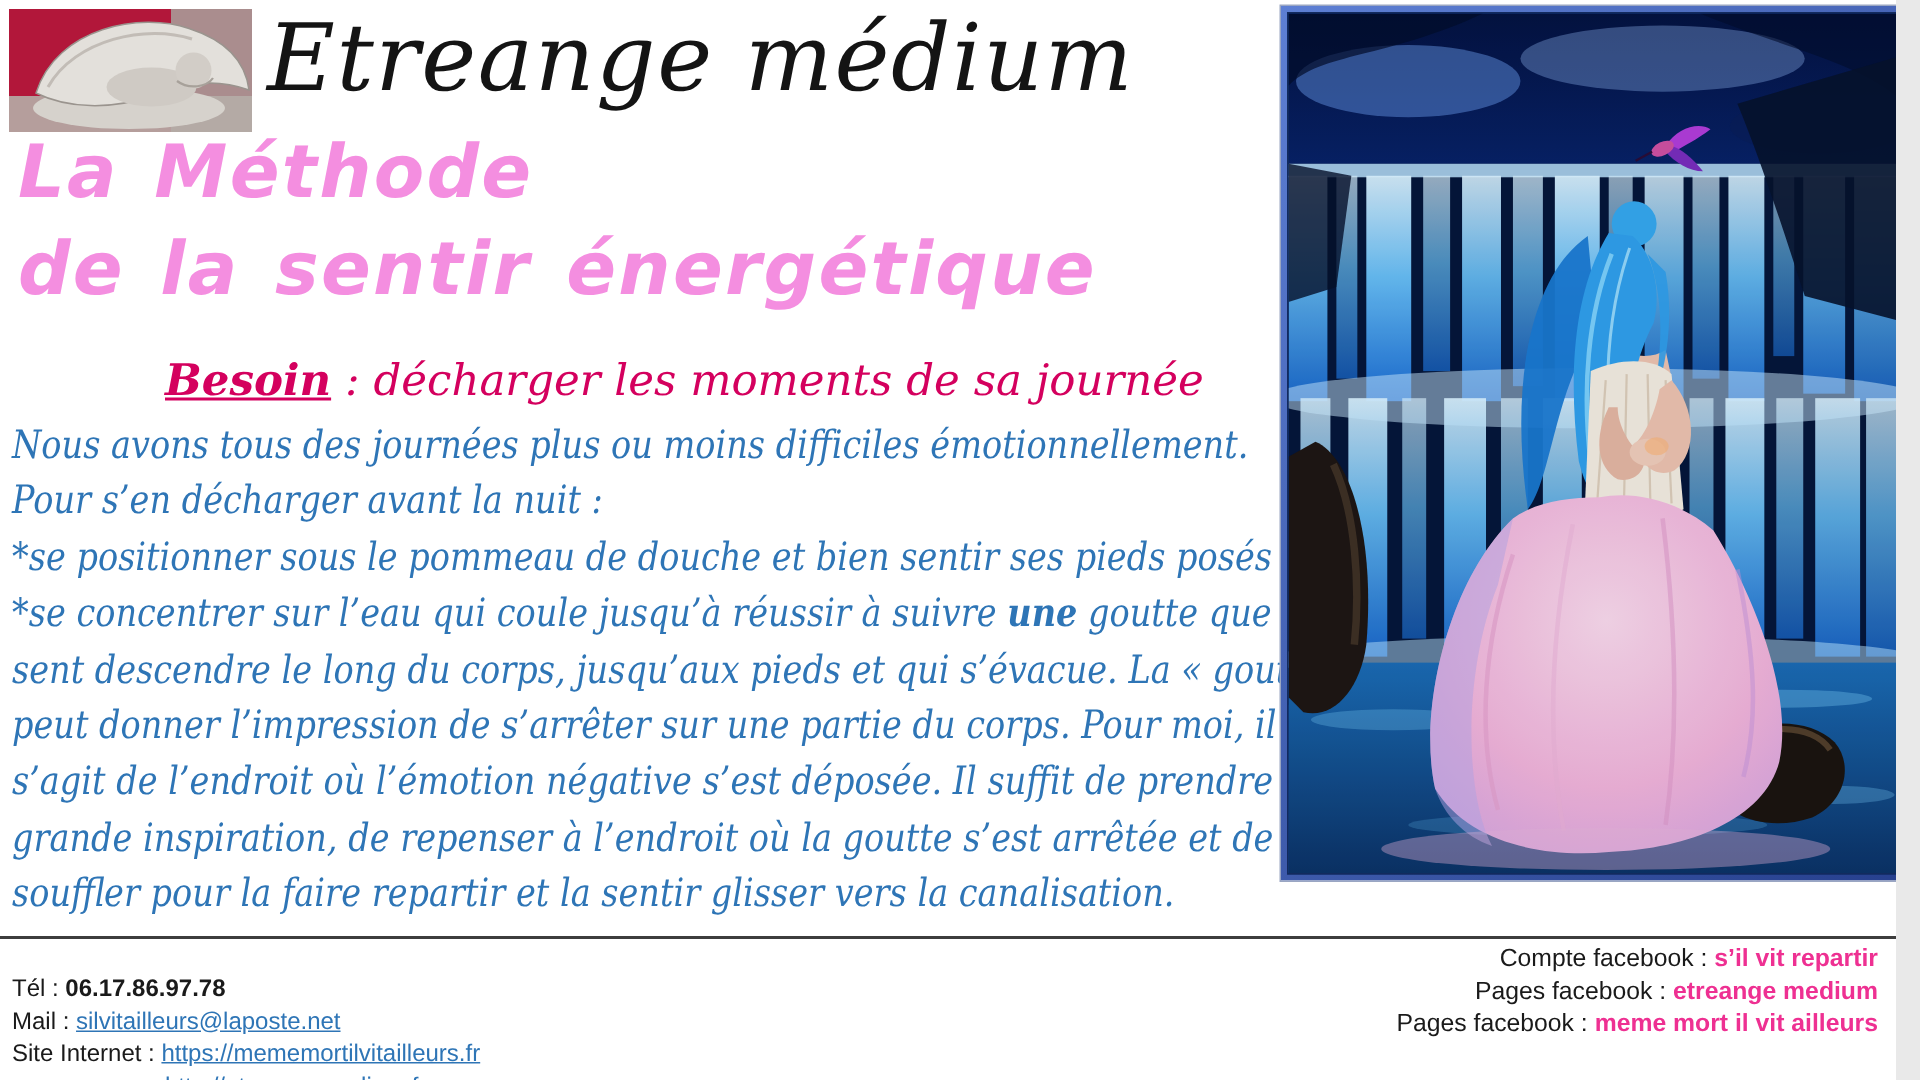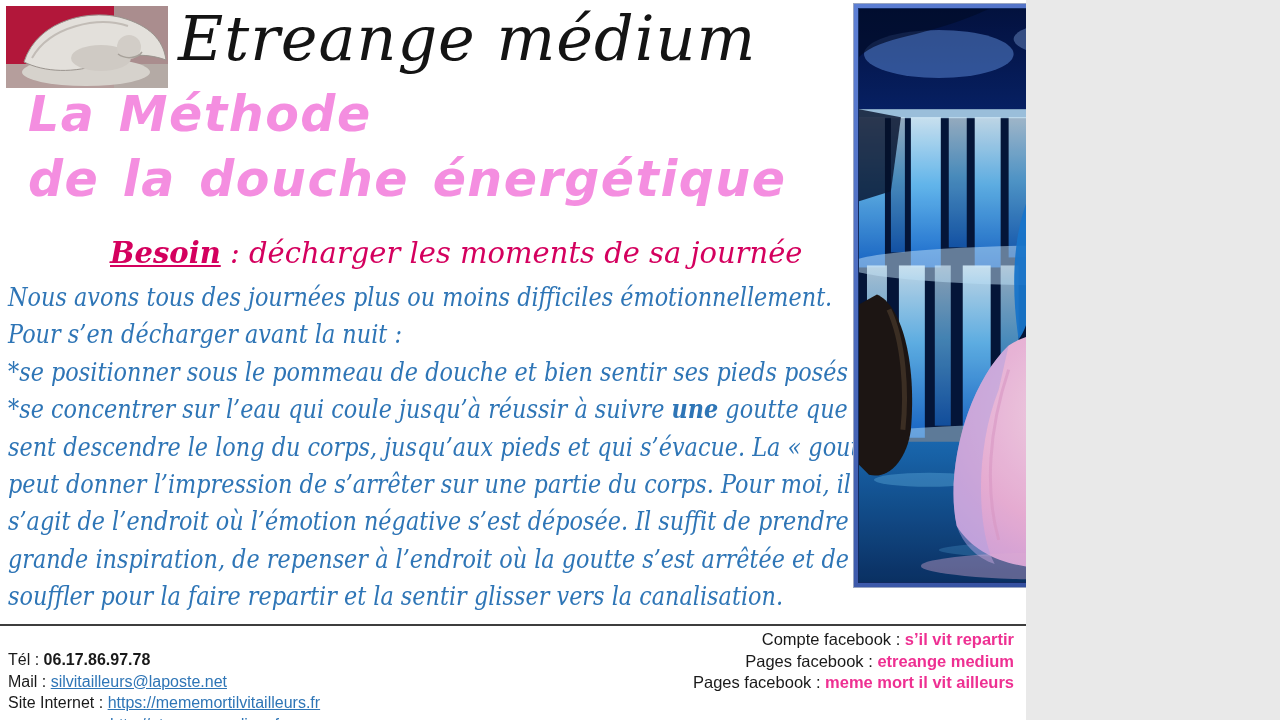--- a/index.html
+++ b/index.html
@@ -1,30 +1,30 @@
 <!DOCTYPE html>
 <html lang="fr"><head>
 <meta charset="utf-8">
 <style>
   html,body{margin:0;padding:0;background:#e9e9e9;}
   .slide{
-    position:relative; width:1026px; height:720px; background:#ffffff;
+    position:relative; width:1264px; height:720px; background:#ffffff;
     overflow:hidden; font-family:"Liberation Sans", sans-serif;
   }
   
   .logo{position:absolute; left:6px; top:6px; width:162px; height:82px;}
   .logo svg{display:block; width:100%; height:100%;}
   .brand{
     position:absolute; left:178px; top:2px;
     font-family:"DejaVu Serif", serif; font-style:italic;
     font-size:62px; color:#141414; letter-spacing:1px; white-space:nowrap;
   }
   
   .main-title{
-    position:absolute; left:28px; top:82px;
+    position:absolute; left:12px; top:82px;
     font-family:"DejaVu Sans", sans-serif; font-style:italic; font-weight:600;
     font-size:49px; line-height:65px; letter-spacing:1.5px; word-spacing:5px;
     color:#f48ee0; white-space:nowrap;
   }
   
   .need{
     position:absolute; left:110px; top:236px;
     font-family:"DejaVu Serif", serif; font-style:italic;
     font-size:29px; color:#d4005e; white-space:nowrap;
   }
@@ -70,21 +70,21 @@
       <ellipse cx="95" cy="52" rx="30" ry="13" fill="#cfcac4"></ellipse>
       <circle cx="123" cy="41" r="12" fill="#d2cdc7"></circle>
       <path d="M112,48 C120,54 132,52 136,46" fill="none" stroke="#a7a19a" stroke-width="1.5"></path>
     </svg>
   </div>
 
   <div class="brand">Etreange médium</div>
 
   <div class="main-title">
     <div>La Méthode</div>
-    <div>de la douche énergétique</div>
+    <div>de la sentir énergétique</div>
   </div>
 
   <div class="need">
     <span class="need-label">Besoin</span><span> : </span><span>décharger les moments de sa journée</span>
   </div>
 
   <div class="body-text">
     <div>Nous avons tous des journées plus ou moins difficiles émotionnellement.</div>
     <div>Pour s’en décharger avant la nuit :</div>
     <div>*se positionner sous le pommeau de douche et bien sentir ses pieds posés au sol</div>

